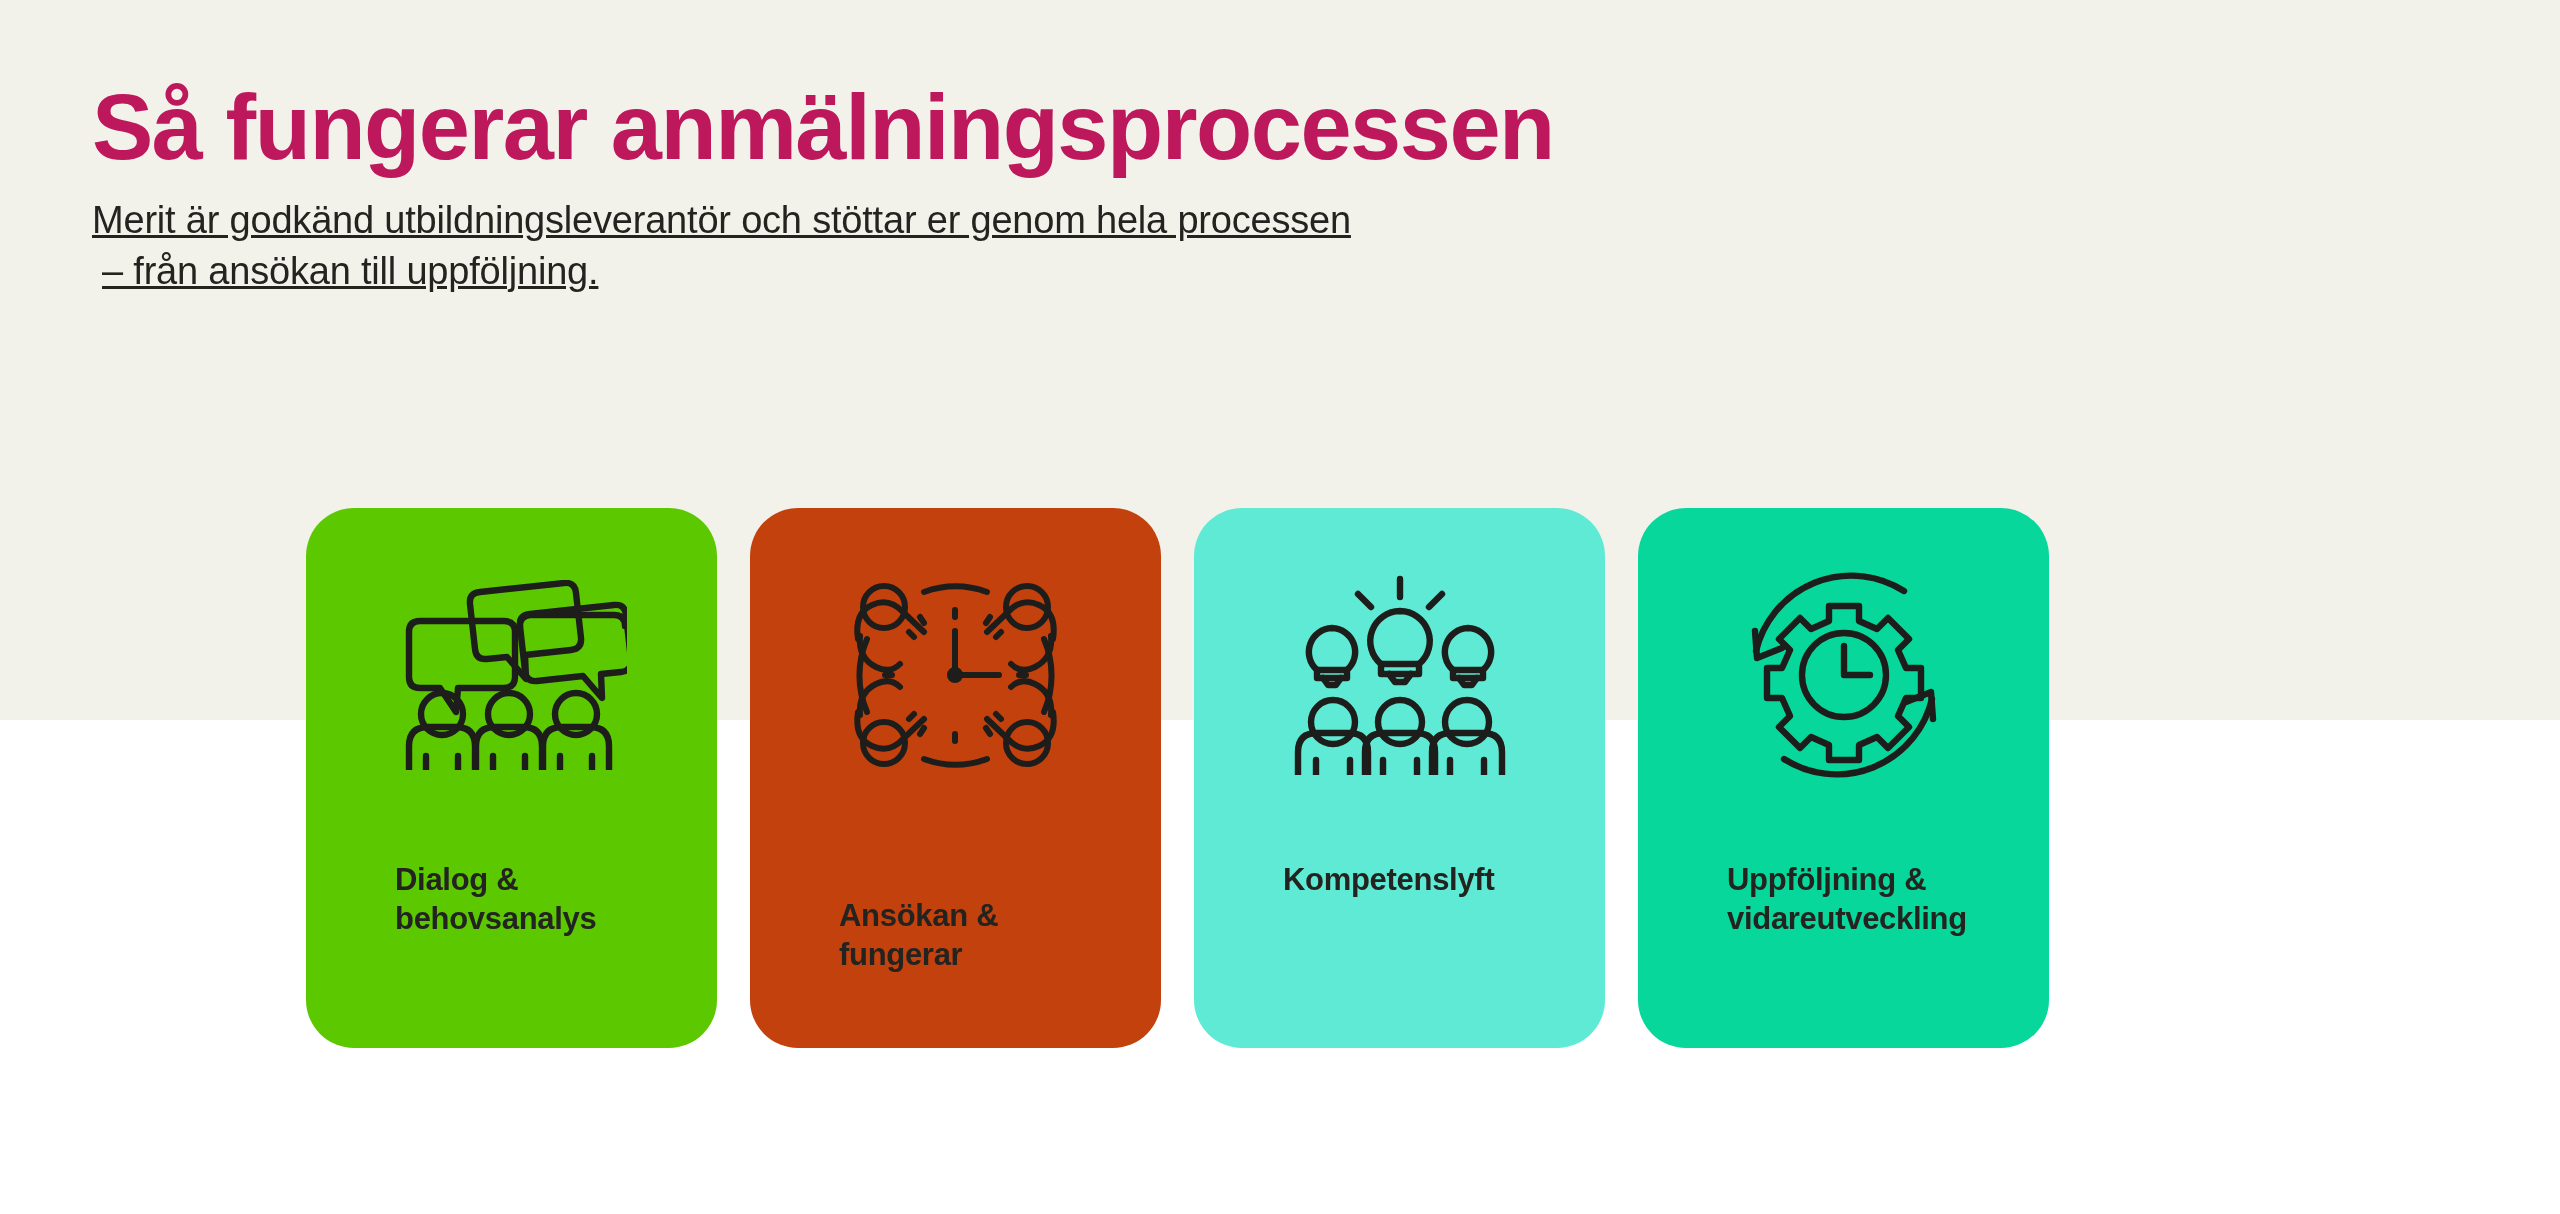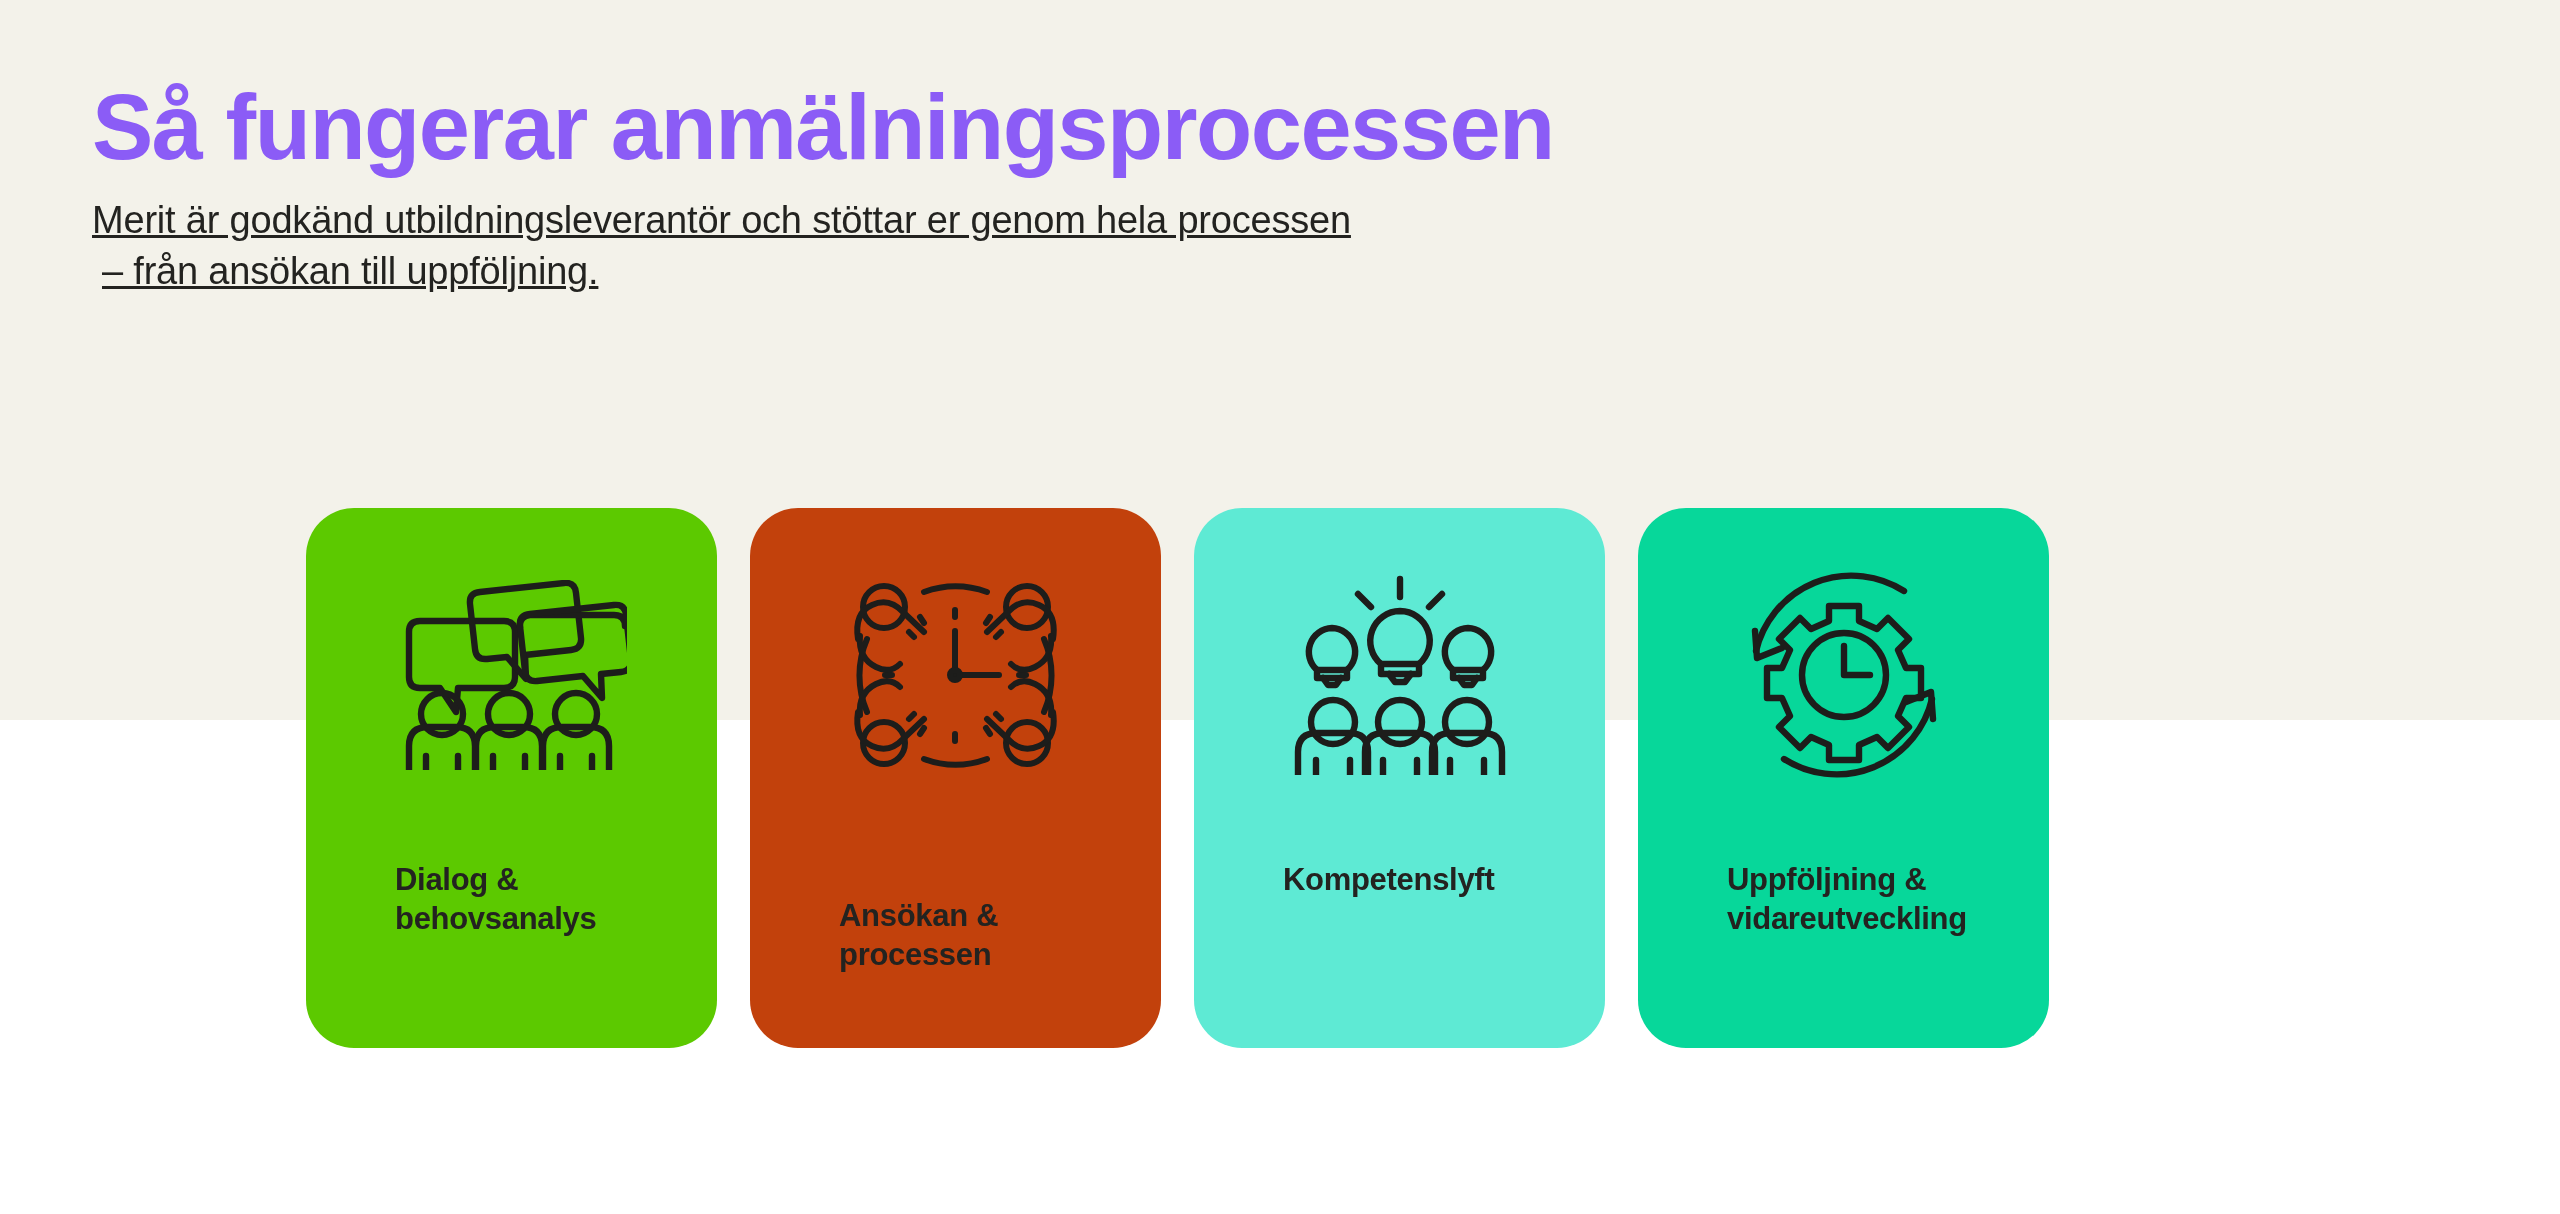--- a/index.html
+++ b/index.html
@@ -13,21 +13,21 @@
   #band{
     position:absolute;left:0;top:0;width:2560px;height:720px;
     background:#f3f2ea;
   }
   #header{
     position:absolute;left:92px;top:78px;width:2300px;
   }
   #title{
     font-size:92px;
     font-weight:bold;
-    color:#8b5cf6;
+    color:#be185d;
     letter-spacing:-1.5px;
     line-height:1.08;
     margin:0;
     white-space:nowrap;
   }
   #subtitle{
     margin:18px 0 0 0;
     font-size:38px;
     font-weight:normal;
     color:#232320;
@@ -138,21 +138,21 @@
         <circle cx="36" cy="170" r="21"></circle>
         <path d="M10 139 q-4 26 14 34 q17 8 31-7 l21-20"></path>
         <path d="M12 142 q-2-22 16-31 q14-7 24 3"></path>
         <circle cx="179" cy="170" r="21"></circle>
         <path d="M205 139 q4 26-14 34 q-17 8-31-7 l-21-20"></path>
         <path d="M203 142 q2-22-16-31 q-14-7-24 3"></path>
       </svg>
     </div>
     <div class="card-label">
       <span class="l">Ansökan &amp;</span>
-      <span class="l">processen</span>
+      <span class="l">fungerar</span>
     </div>
   </div>
 
   <div class="card" id="card-2" style="background: #5eead4;">
     <div class="card-icon">
       <svg width="230" height="200" viewBox="0 0 230 200" fill="none" stroke="#1d1d1b" stroke-width="6.4" stroke-linecap="round" stroke-linejoin="round">
 
         <path d="M115 4 v18 M73 19 l13 13 M157 19 l-13 13"></path>
 
         <path d="M115 36 a30 30 0 0 1 19 53 v10 h-38 v-10 a30 30 0 0 1 19-53 z"></path>

